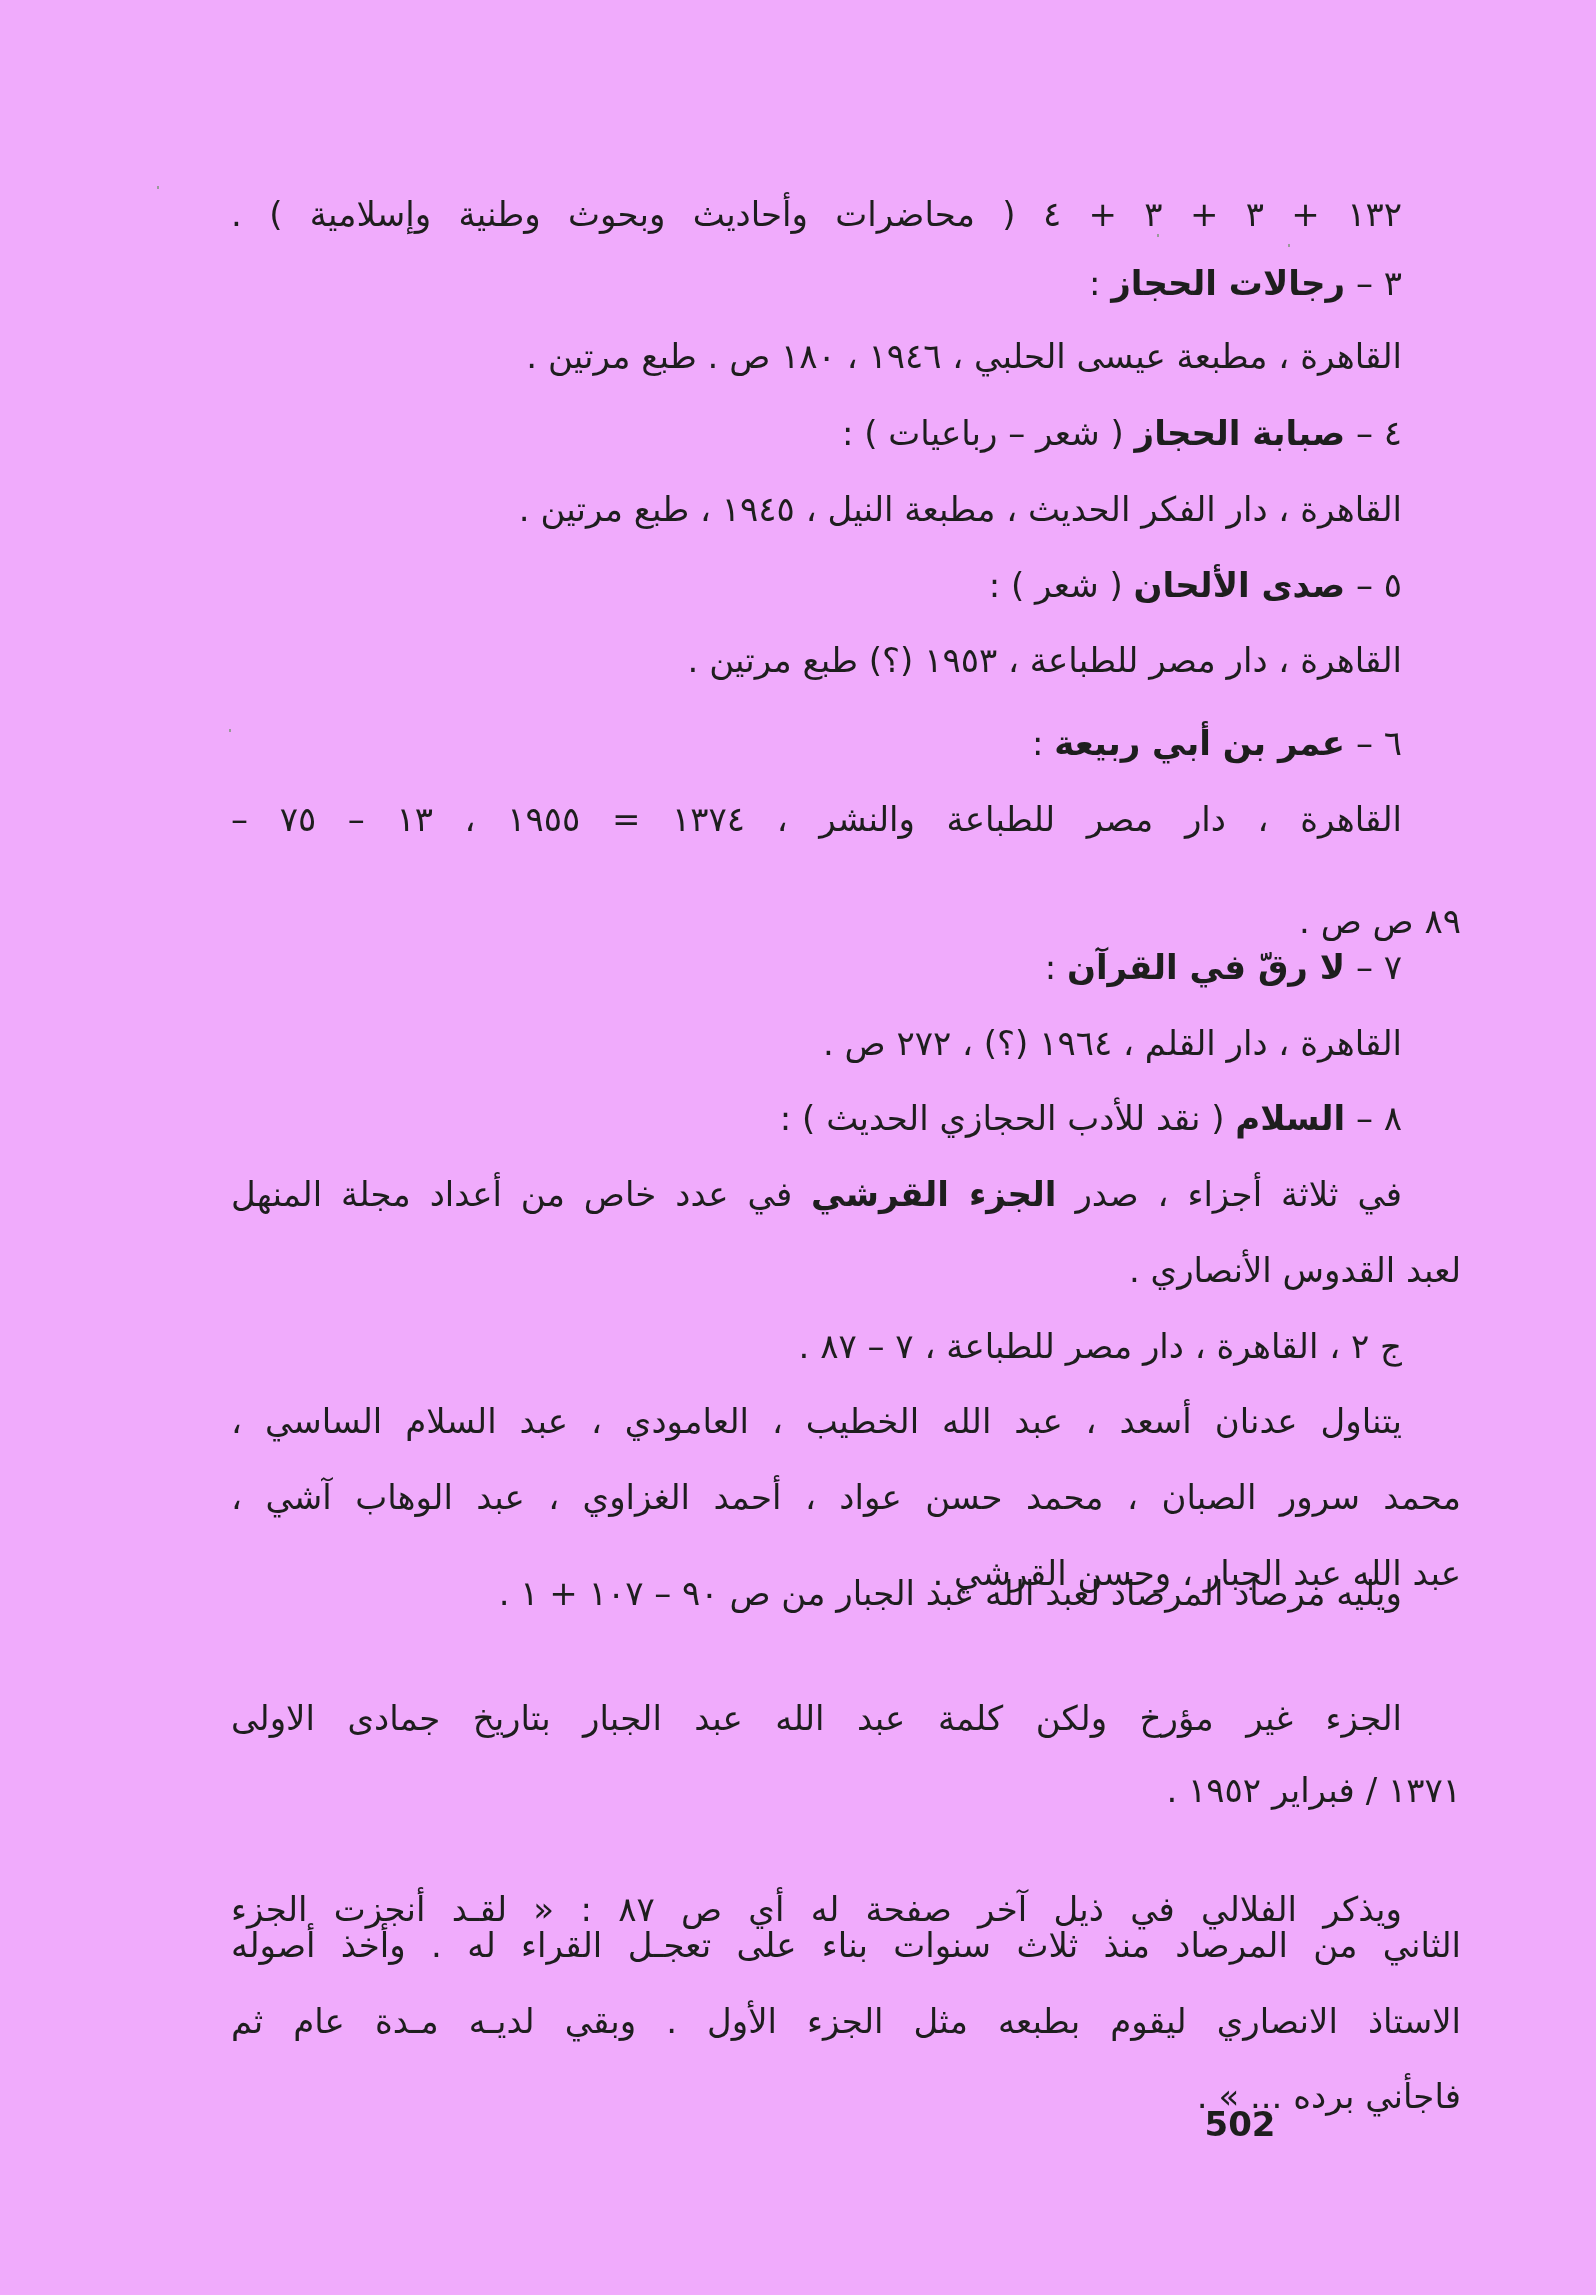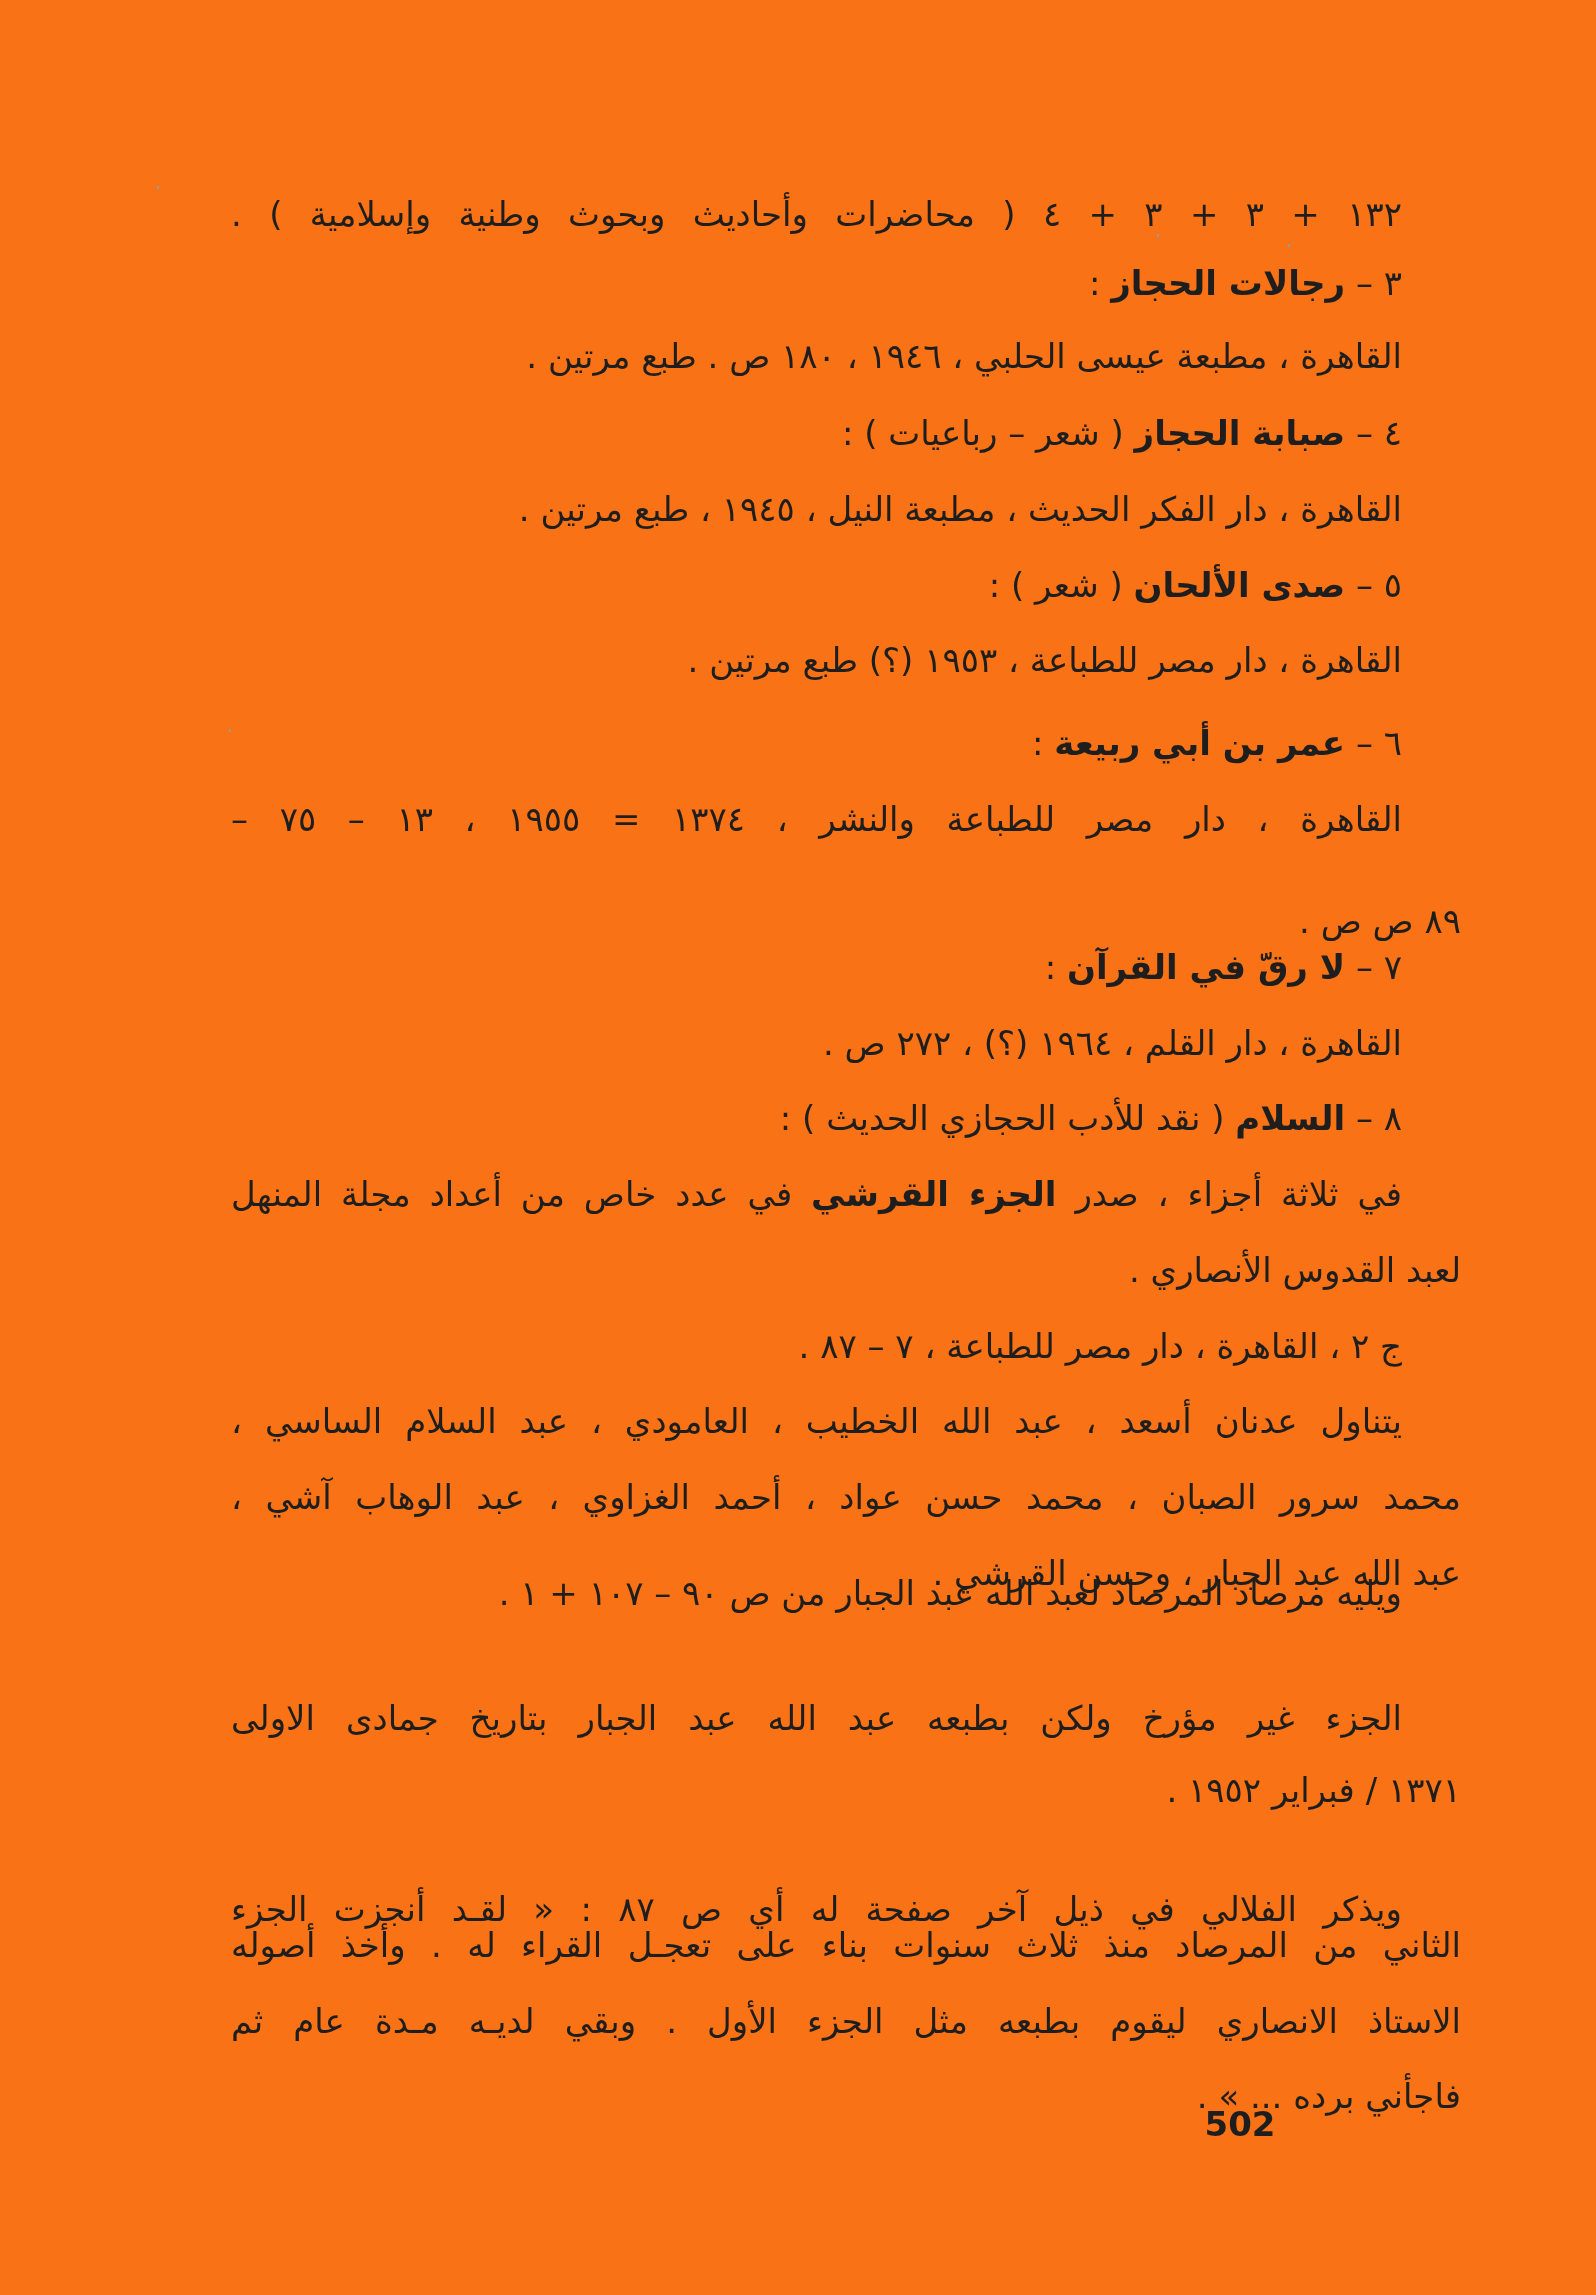--- a/index.html
+++ b/index.html
@@ -13,21 +13,21 @@
       position: relative;
       overflow: hidden;
       font-family: "DejaVu Sans", sans-serif;
       color: #1e1e1e;
     }
     .page {
       position: absolute;
       left: 0; top: 0;
       width: 1596px;
       height: 2295px;
-      background: #f97316;
+      background: #f0abfc;
     }
     .text-block {
       position: absolute;
       left: 231px;
       width: 1171px;
       top: 172px;
       direction: rtl;
       text-align: right;
     }
     .line {
@@ -161,21 +161,21 @@
 
     <div class="line" style="top:1374px; right:-59px;">
       <span>عبد الله عبد الجبار ، وحسن القرشي .</span>
     </div>
 
     <div class="line" style="top:1394px;">
       <span>ويليه مرصاد المرصاد لعبد الله عبد الجبار من ص ٩٠ – ١٠٧ + ١ .</span>
     </div>
 
     <div class="line full" style="top:1519px;">
-      <span>الجزء غير مؤرخ ولكن بطبعه عبد الله عبد الجبار بتاريخ جمادى الاولى</span>
+      <span>الجزء غير مؤرخ ولكن كلمة عبد الله عبد الجبار بتاريخ جمادى الاولى</span>
     </div>
 
     <div class="line" style="top:1591px; right:-59px;">
       <span>١٣٧١ / فبراير ١٩٥٢ .</span>
     </div>
 
     <div class="line full" style="top:1670px;margin-top:40px;">
       <span>ويذكر الفلالي في ذيل آخر صفحة له أي ص ٨٧ : « لقـد أنجزت الجزء</span>
     </div>
 

